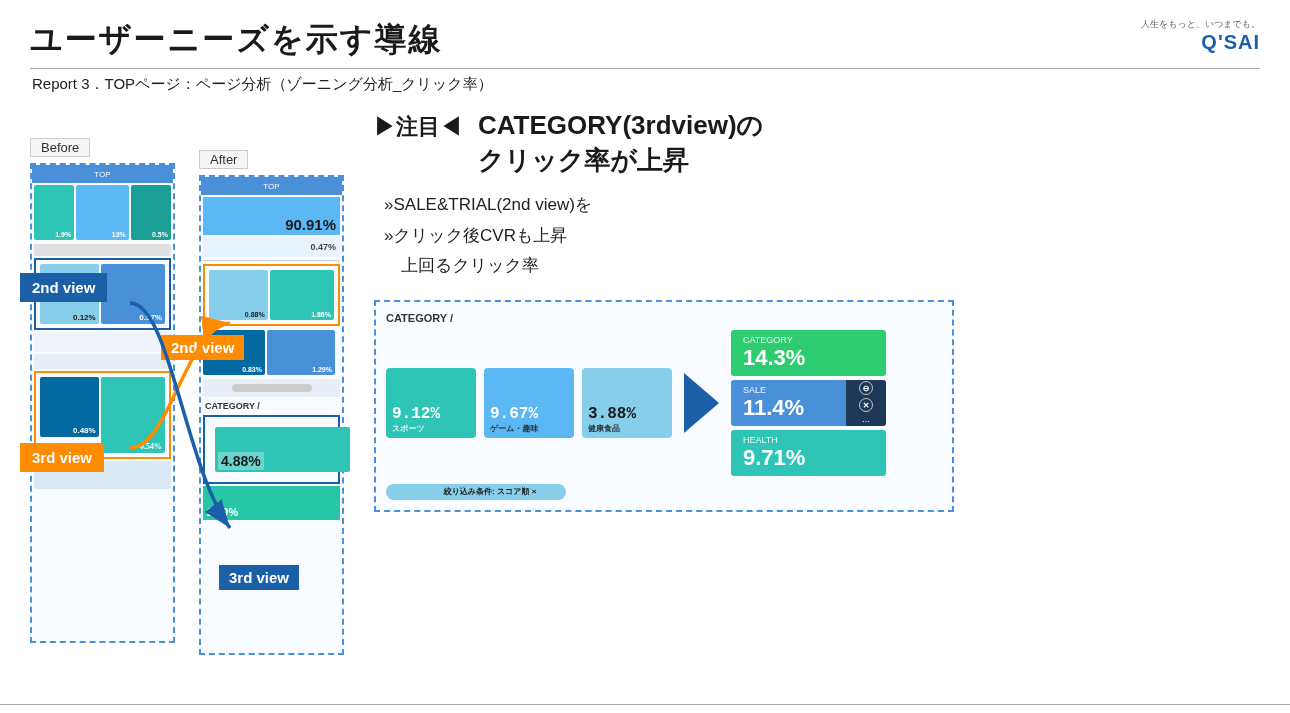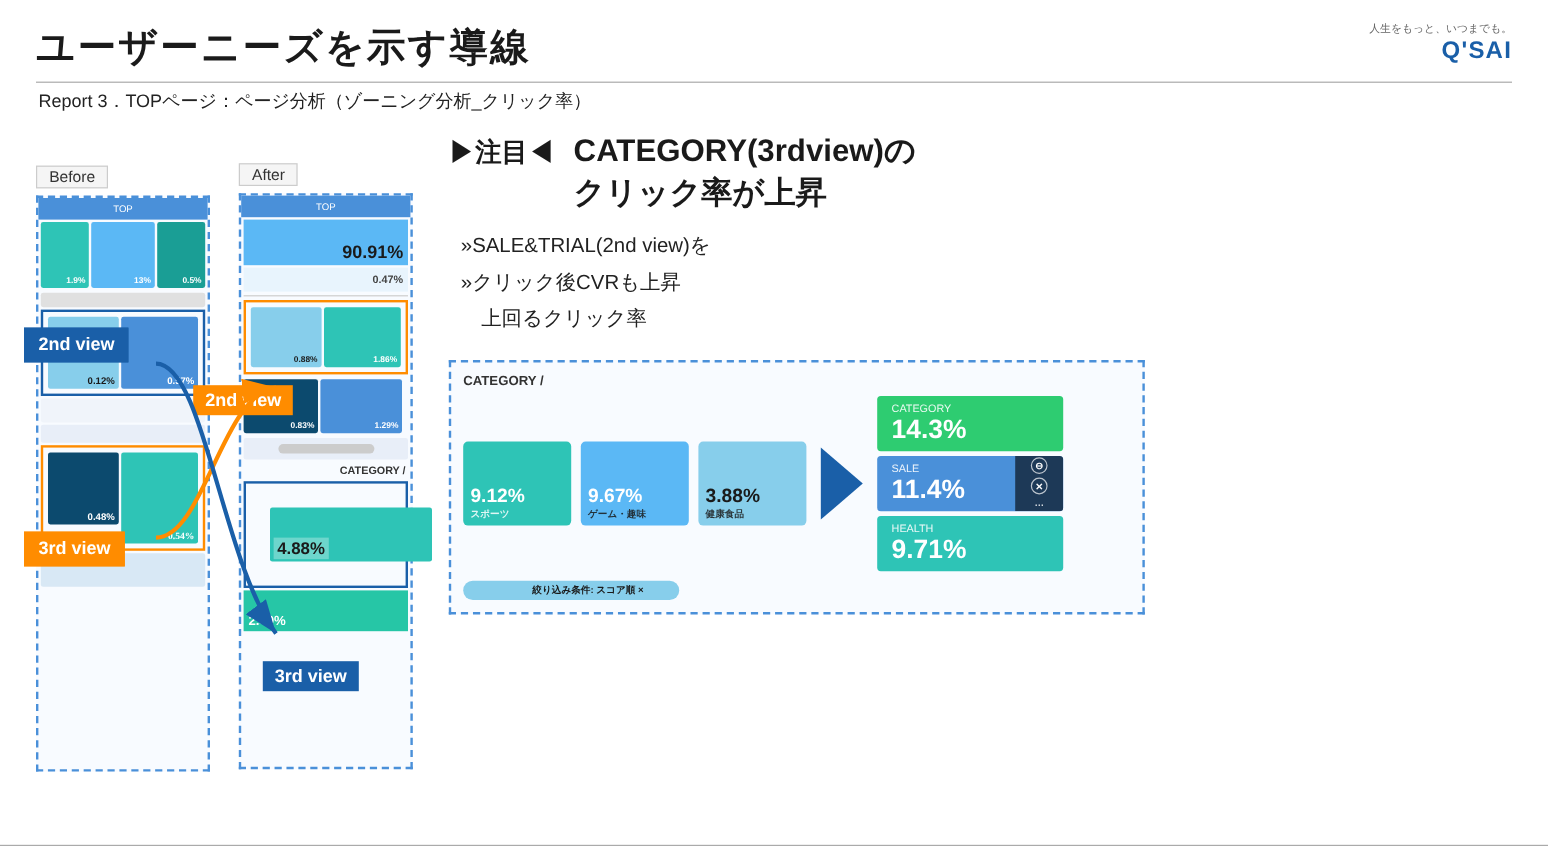--- a/index.html
+++ b/index.html
@@ -134,21 +134,21 @@
       font-weight: 700;
       position: relative;
       overflow: hidden;
     }
 
     .bg-teal { background: #2ec4b6; }
     .bg-blue-light { background: #5bb8f5; }
     .bg-teal-dark { background: #1a9e95; }
     .bg-sky { background: #87ceeb; }
     .bg-blue { background: #4a90d9; }
-    .bg-teal2 { background: #0c4a6e; }
+    .bg-teal2 { background: #0369a1; }
 
     
     .view-label {
       position: absolute;
       font-weight: 900;
       font-size: 15px;
       z-index: 10;
       padding: 4px 10px;
     }
     .view-label-2nd-before {
@@ -207,20 +207,21 @@
       font-weight: 900;
       font-size: 15px;
       color: white;
       position: relative;
       overflow: hidden;
     }
 
     .cat-pct {
       font-size: 16px;
       font-weight: 900;
+      font-family: Liberation Mono, monospace;
     }
 
     .arrow-right-big {
       width: 0;
       height: 0;
       border-top: 30px solid transparent;
       border-bottom: 30px solid transparent;
       border-left: 35px solid #1a5fa8;
       margin: 0 4px;
     }
@@ -256,22 +257,21 @@
       gap: 2px;
     }
 
     .before-section-inner {
       position: relative;
       margin-top: 30px;
     }
 
     .after-section-inner {
       position: relative;
-      margin-top: 28px;
-      text-align: right;
+      margin-top: 42px;
     }
 
     
     .bottom-line {
       position: absolute;
       bottom: 8px;
       left: 0;
       right: 0;
       height: 1.5px;
       background: #aaa;
@@ -417,21 +417,21 @@
             <div class="zone-block bg-blue" style="width:68px;height:45px;">
               <span style="font-size:7px;">1.29%</span>
             </div>
           </div>
           <div style="background:#e8eef8;margin:2px;height:18px;border-radius:2px;display:flex;align-items:center;justify-content:center;">
             <div style="width:80px;height:8px;background:#ccc;border-radius:4px;"></div>
           </div>
 
           <div style="font-size:9px;font-weight:700;color:#333;padding:2px 4px;">CATEGORY /</div>
 
-          <div style="border:2px solid #1a5fa8;margin:2px;padding:20px;">
+          <div style="border:2px solid #1a5fa8;margin:2px;padding:10px;">
             <div class="zone-block bg-teal" style="width:135px;height:45px;justify-content:flex-start;align-items:flex-end;">
               <span style="font-size:14px;font-weight:900;color:#1a1a1a;background:rgba(255,255,255,0.3);padding:1px 3px;">4.88%</span>
             </div>
           </div>
 
           <div style="background:#26c6a6;margin:2px;height:34px;display:flex;align-items:flex-end;padding:2px 4px;">
             <span style="font-size:11px;font-weight:900;color:white;">2.49%</span>
           </div>
         </div>
 

